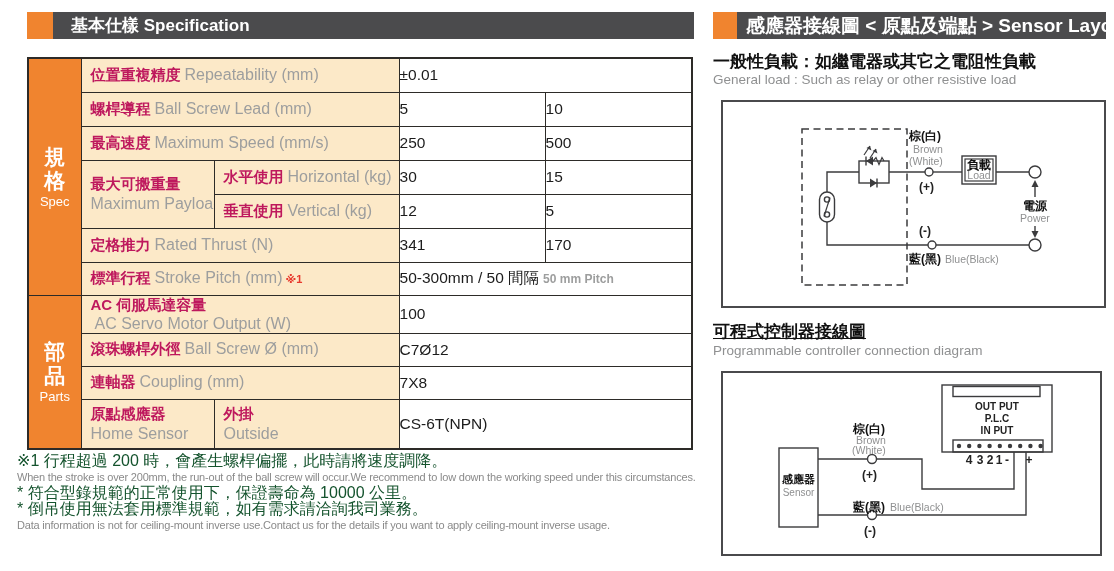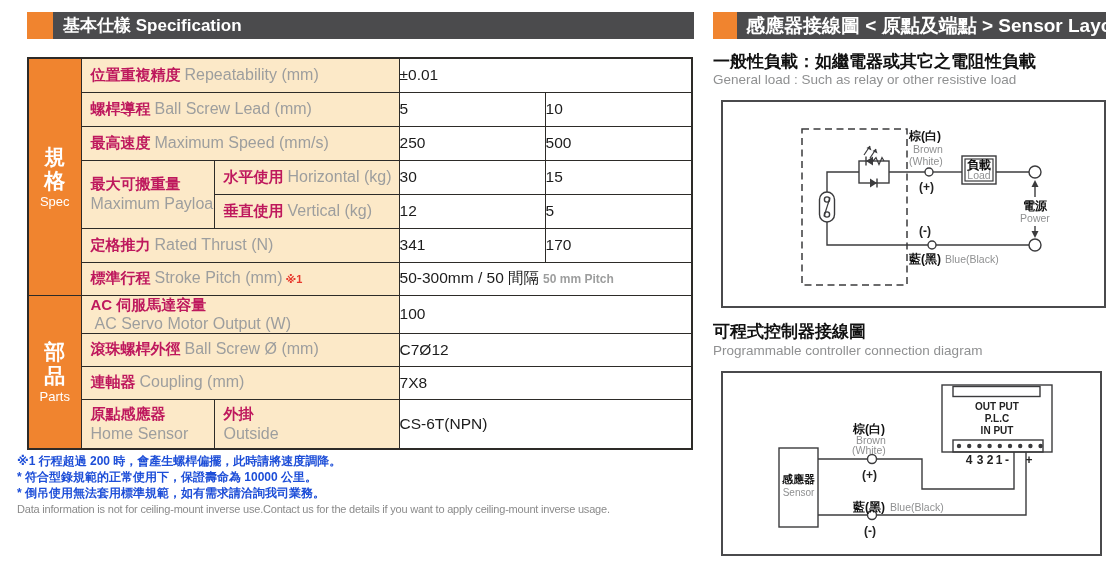--- a/index.html
+++ b/index.html
@@ -6,21 +6,21 @@
   html,body { background:#fff; }
   body {
     position:relative; width:1114px; height:571px; overflow:hidden;
     font-family:"Liberation Sans","DejaVu Sans",sans-serif;
     color:#1e1e1e;
   }
   
   .bar { position:absolute; height:27px; background:#4b4b4d; }
   .bar .sq { position:absolute; left:0; top:0; width:26px; height:27px; background:#f0842f; }
   .bar .bar-title {
-    position:absolute; left:36px; top:0; line-height:27px;
+    position:absolute; left:44px; top:0; line-height:27px;
     color:#fff; font-weight:bold; white-space:nowrap;
   }
   #left-bar { left:27px; top:12px; width:667px; }
   #left-bar .bar-title { font-size:17px; }
   #right-bar { left:713px; top:12px; width:393px; }
   #right-bar .sq { width:24px; }
   #right-bar .bar-title { left:33px; font-size:19px; }
 
   
   #spec-table {
@@ -43,28 +43,28 @@
   .zh { font-size:15px; font-weight:bold; color:#be185d; white-space:nowrap; }
   .en { font-size:16px; font-weight:normal; color:#9d9e9e; margin-left:4px; white-space:nowrap; }
   .note-red { color:#e8392d; font-size:11px; font-weight:bold; margin-left:3px; }
   td.val { text-align:left; font-size:15.5px; color:#1c1c1c; background:#fff; }
   .val-sub { font-size:12px; color:#9d9e9e; margin-left:4px;font-weight:bold; }
   .two-line .en { display:block; margin-left:0; margin-top:1px; }
   tr.sect-divider td { border-top:3px solid #2d2b28; }
 
   
   #footnotes { position:absolute; left:17px; top:453px; width:682px; }
-  .fn-red  { color:#1d4ed8; font-size:12px; font-weight:bold; line-height:16px; white-space:nowrap; }
+  .fn-red  { color:#14532d; font-size:16px; font-weight:normal; line-height:16px; white-space:nowrap; }
   .fn-gray { color:#8a8a8a; font-size:11px; line-height:16px; white-space:nowrap; letter-spacing:-0.2px; }
 
   
   .sub-zh { position:absolute; left:713px; font-size:17px; font-weight:bold; color:#111; white-space:nowrap;text-align:center; }
   .sub-en { position:absolute; left:713px; font-size:13.5px; color:#8f9091; white-space:nowrap; }
   #general-zh { top:50px; }  #general-en { top:72px; }
-  #plc-zh { top:320px; }     #plc-en { top:343px; }
+  #plc-zh { top:320px;text-decoration:underline; }     #plc-en { top:343px; }
   .diag-box { position:absolute; border:2px solid #4a4a4c; background:#fff; }
   #diagram1 { left:721px; top:100px; width:385px; height:208px; }
   #diagram2 { left:721px; top:371px; width:381px; height:185px; }
   svg { display:block; }
   .ln   { stroke:#3b3b3d; stroke-width:1.4; fill:none; }
   .lnth { stroke:#3b3b3d; stroke-width:1.2; fill:none; }
   .dash { stroke:#3b3b3d; stroke-width:1.5; fill:none; stroke-dasharray:7 4.5; }
   .term { stroke:#3b3b3d; stroke-width:1.4; fill:#fff; }
   .fillshape { fill:#3b3b3d; stroke:none; }
   text { font-family:"Liberation Sans","DejaVu Sans",sans-serif; }
@@ -175,20 +175,21 @@
     <td class="lbl two-line">
       <span class="zh">外掛</span><span class="en">Outside</span>
     </td>
     <td class="val" colspan="2">CS-6T(NPN)</td>
   </tr>
 </tbody>
   </table>
 
 <div id="footnotes">
   <div class="fn-red">※1 行程超過 200 時，會產生螺桿偏擺，此時請將速度調降。</div>
+  <div class="fn-gray">When the stroke is over 200mm, the run-out of the ball screw will occur.We recommend to low down the working speed under this circumstances.</div>
   <div class="fn-red">* 符合型錄規範的正常使用下，保證壽命為 10000 公里。</div>
   <div class="fn-red">* 倒吊使用無法套用標準規範，如有需求請洽詢我司業務。</div>
   <div class="fn-gray">Data information is not for ceiling-mount inverse use.Contact us for the details if you want to apply ceiling-mount inverse usage.</div>
 </div>
 
 <div class="bar" id="right-bar">
   <div class="sq"></div>
   <div class="bar-title">感應器接線圖 &lt; 原點及端點 &gt; Sensor Layout</div>
 </div>
 

